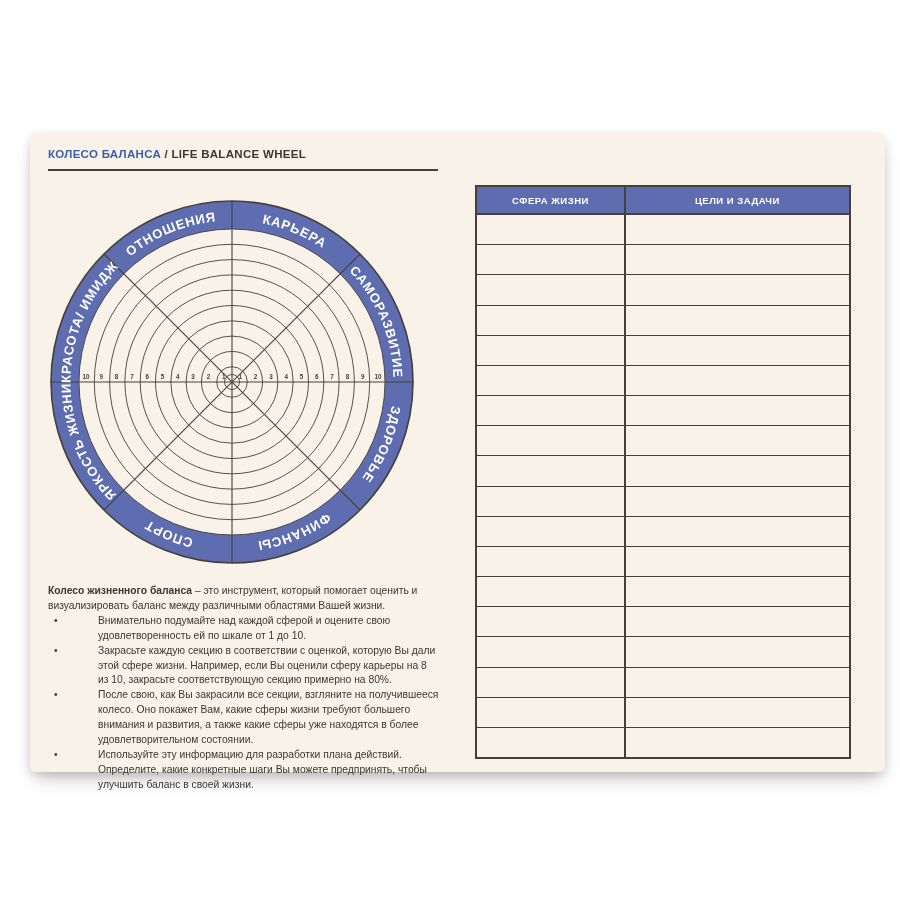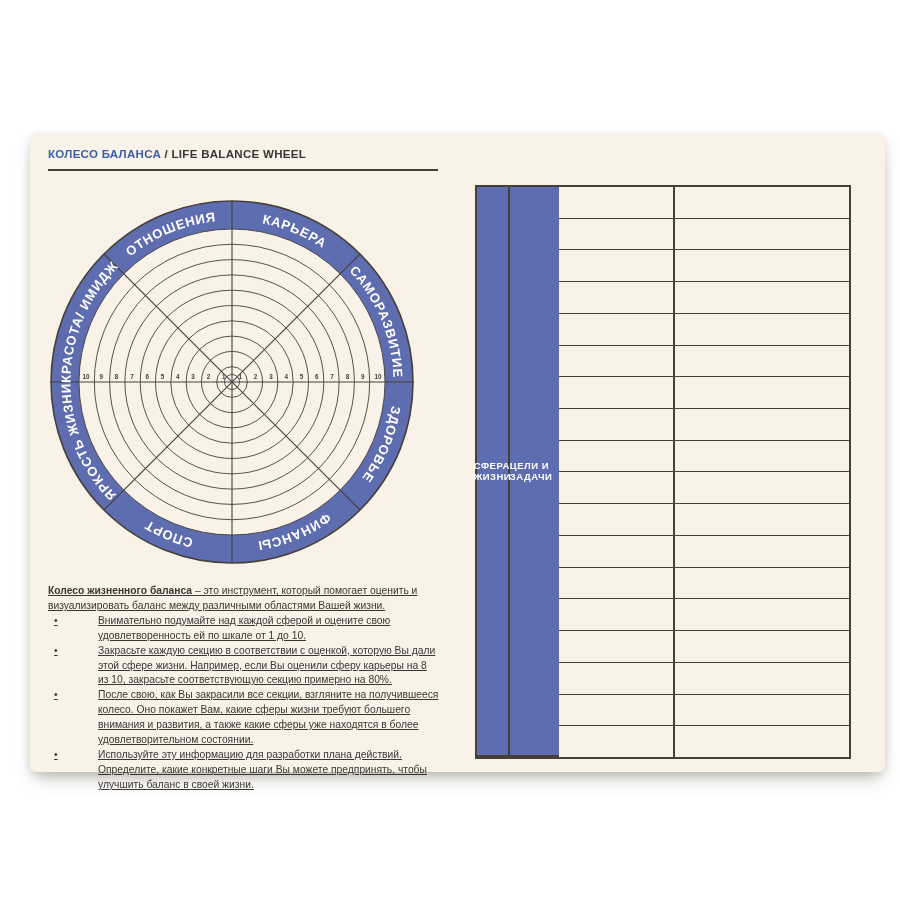--- a/index.html
+++ b/index.html
@@ -42,35 +42,34 @@
 
   .wheel-wrap { position: absolute; left: 19px; top: 66px; width: 366px; height: 366px; }
   .wheel-wrap svg { display: block; width: 100%; height: 100%; }
 
   .desc {
     position: absolute;
     left: 18px; top: 451px; width: 392px;
     font-size: 10.3px;
     line-height: 14.9px;
     color: var(--ink);
-    text-decoration: underline;
   }
   .desc .lead b { font-weight: bold; }
   .desc .bullets { margin-top: 0; }
   .bullet-row { display: flex; }
   .bullet-mark { width: 18px; padding-left: 6px; flex: 0 0 auto; }
   .bullet-text { flex: 1; }
   .bullet-row .bullet-text { padding-left: 8px; margin-left: 24px; }
 
   .goals-table {
     position: absolute;
     left: 445px; top: 52px;
     width: 376px; height: 574px;
     border: 2px solid var(--line);
-    display: flex; 
+    display: flex; flex-direction: column;
     background: var(--paper);
   }
   .thead {
     flex: 0 0 28px;
     background: var(--accent);
     border-bottom: 2px solid var(--line);
     display: flex;
   }
   .th {
     display: flex; align-items: center; justify-content: center;

